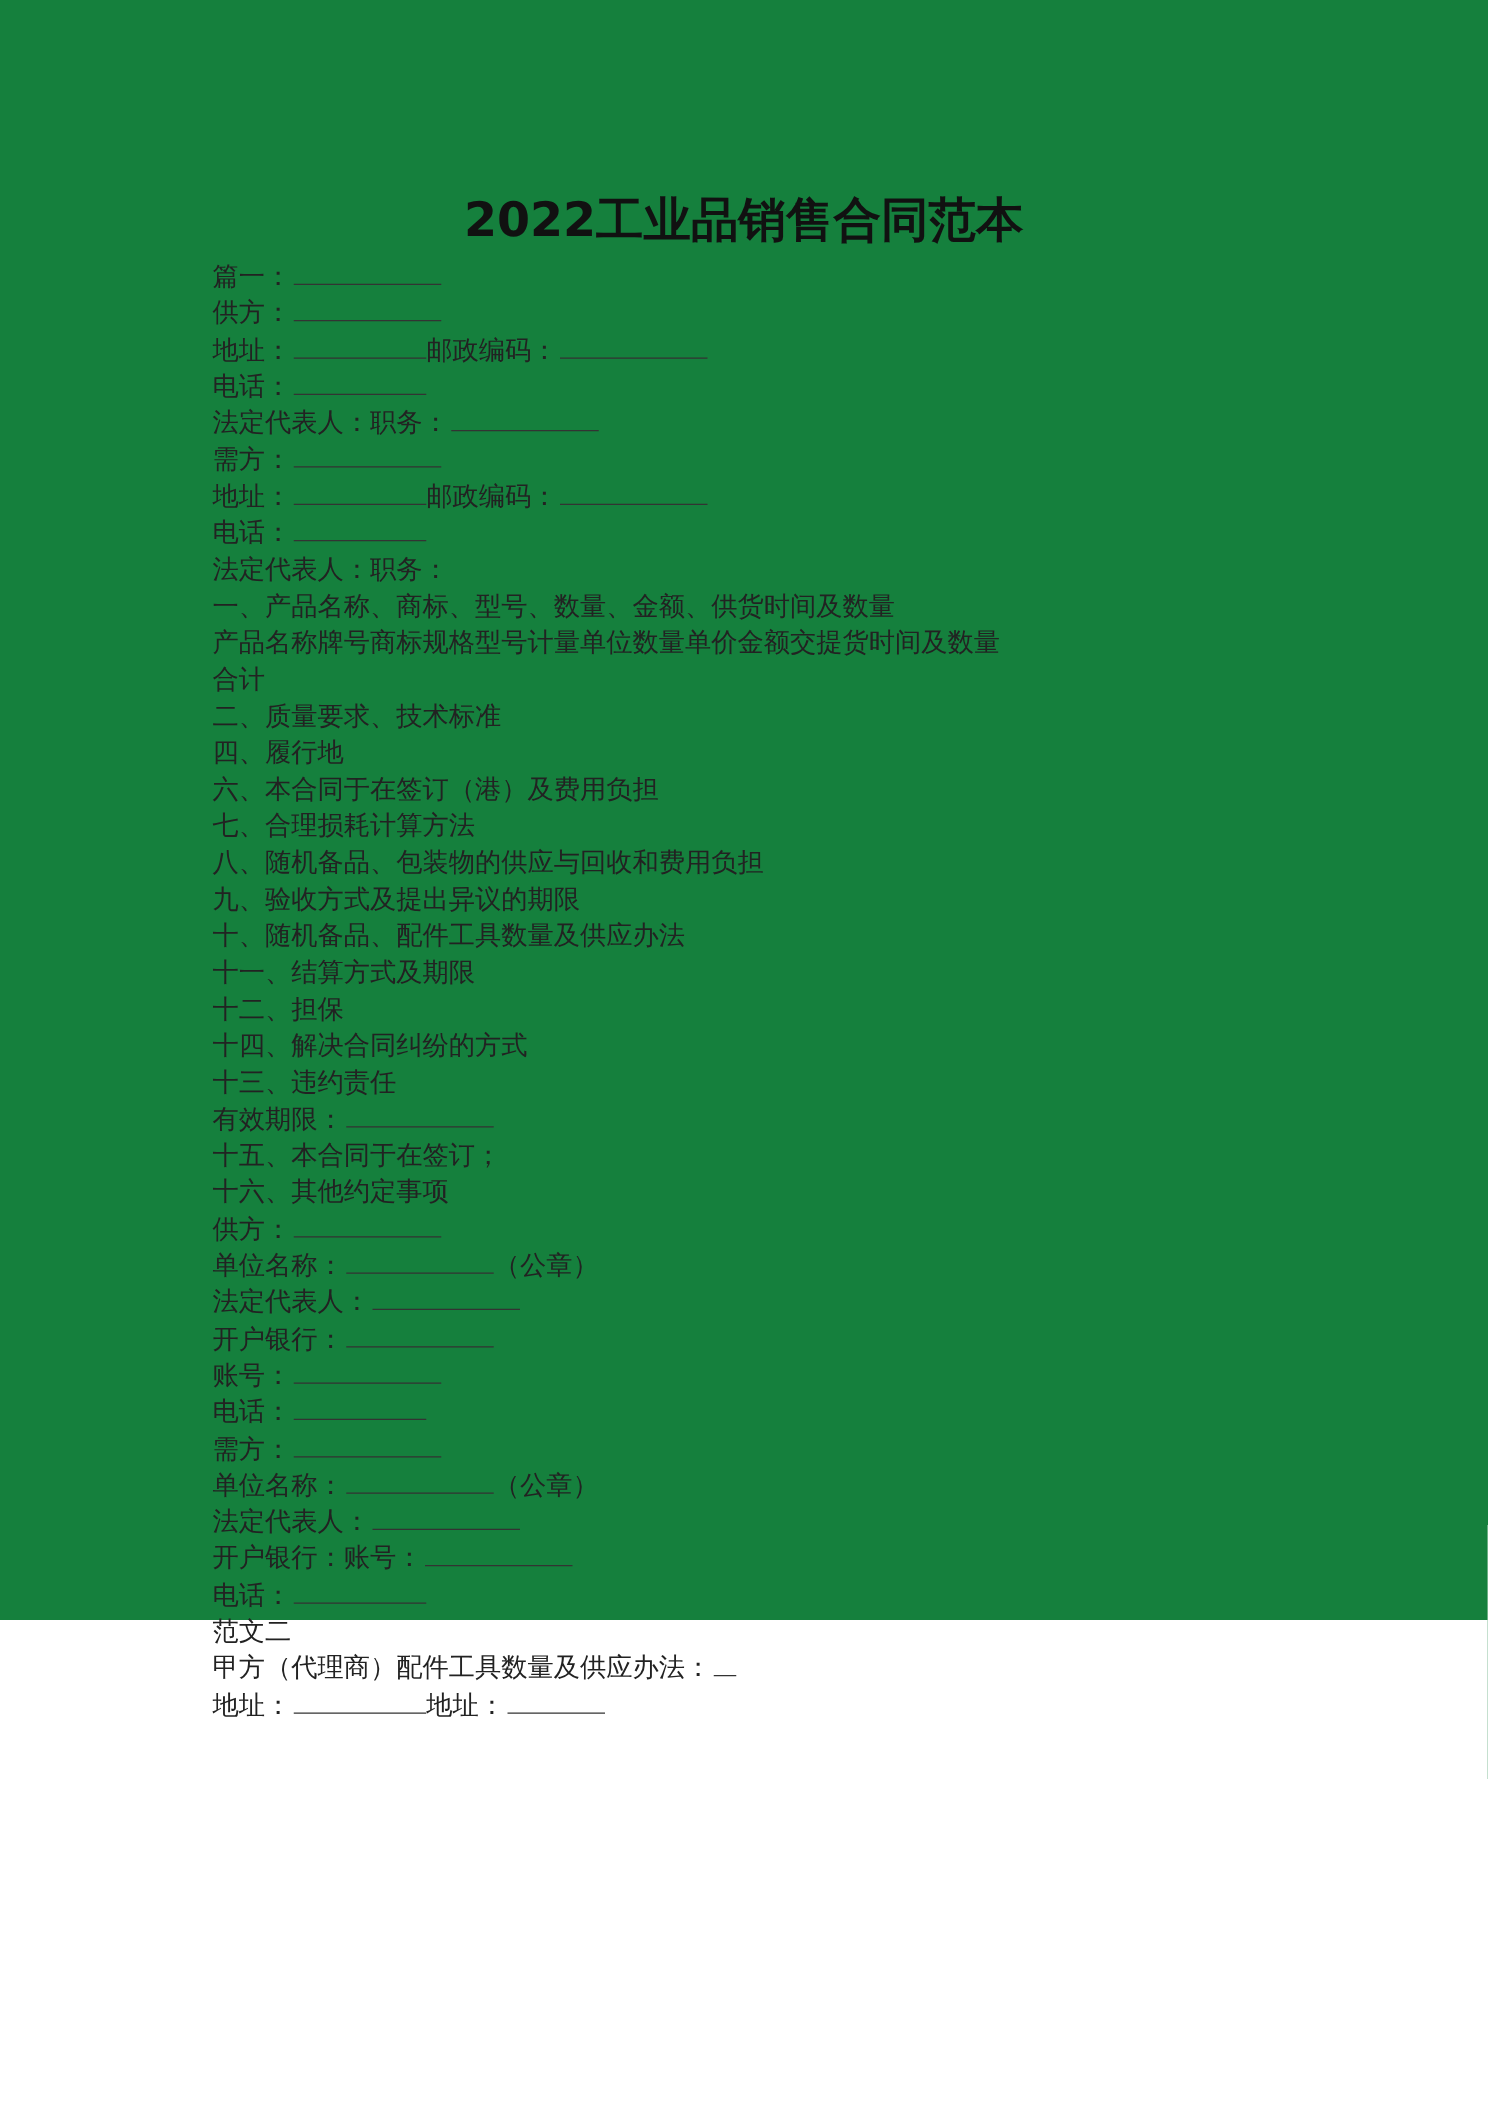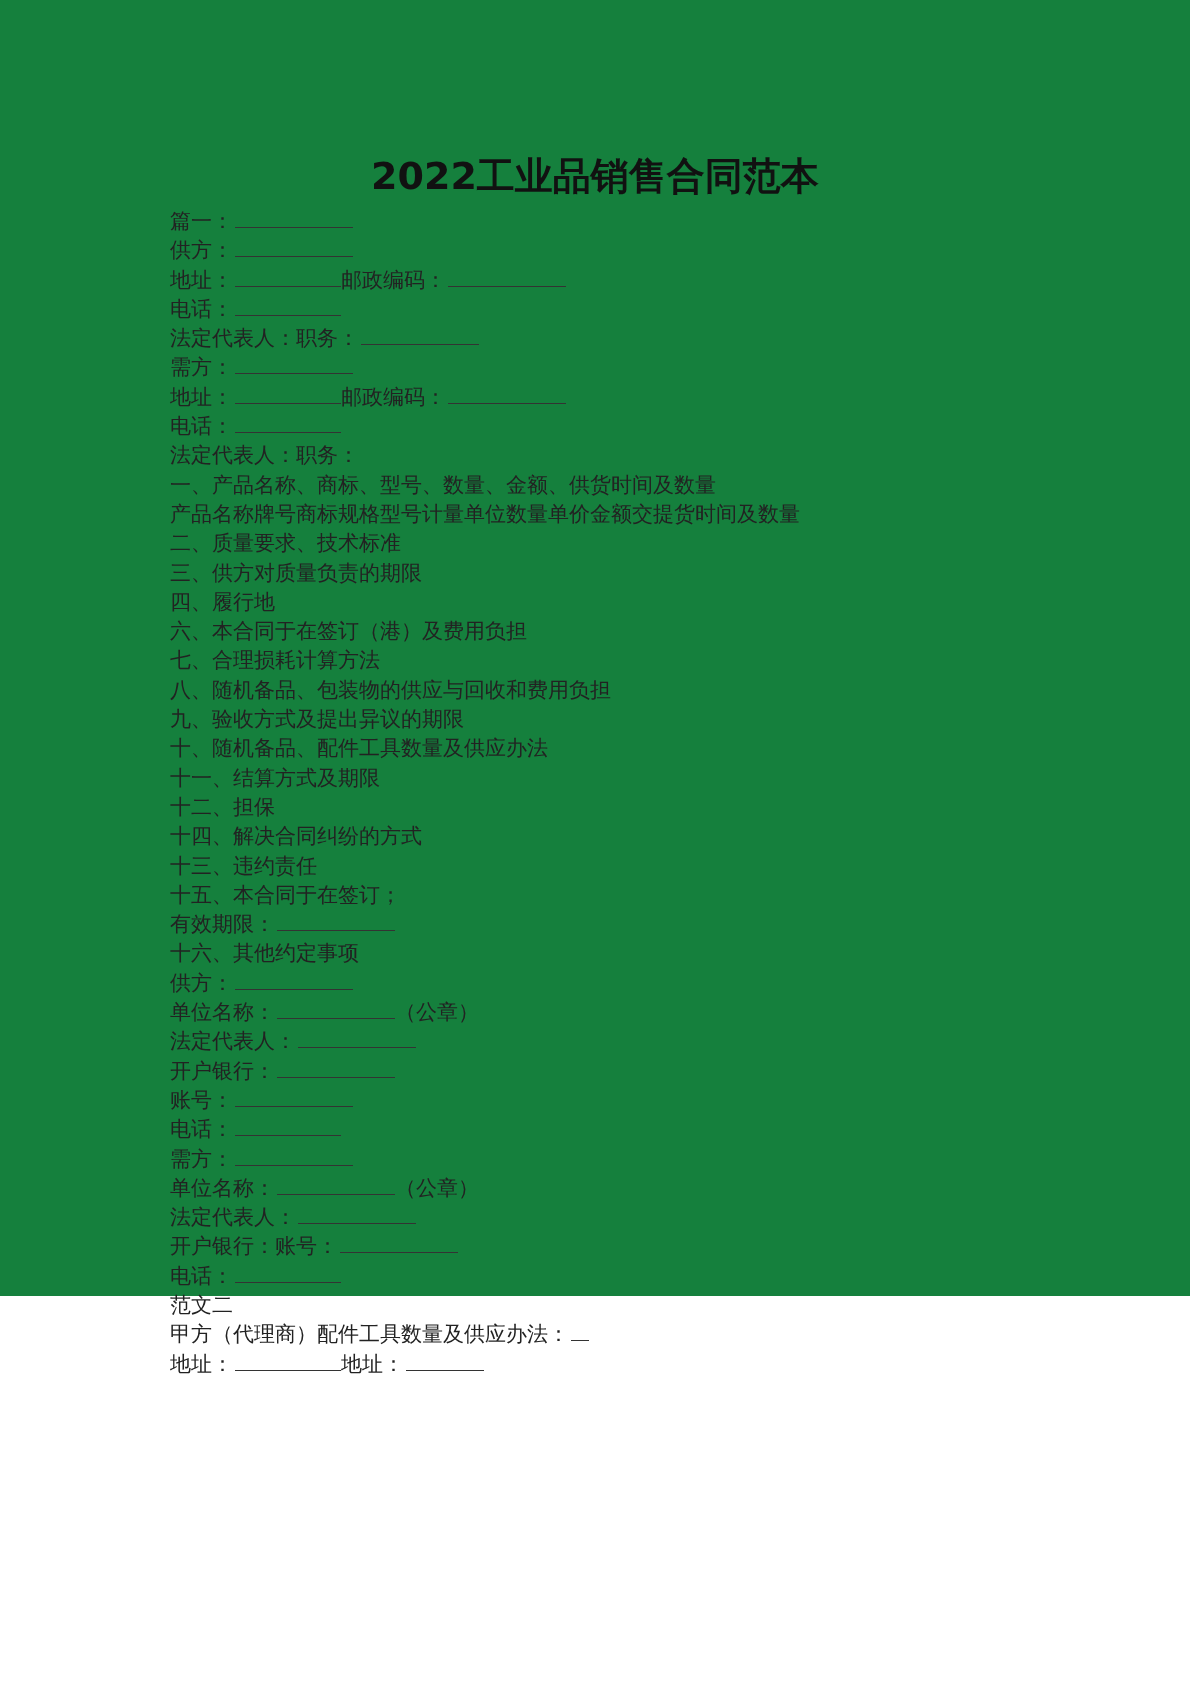--- a/index.html
+++ b/index.html
@@ -71,34 +71,34 @@
       <div class="line"><span>供方：</span><span class="blank w120"></span></div>
       <div class="line"><span>地址：</span><span class="blank w108"></span><span>邮政编码：</span><span class="blank w120"></span></div>
       <div class="line"><span>电话：</span><span class="blank w108"></span></div>
       <div class="line"><span>法定代表人：职务：</span><span class="blank w120"></span></div>
       <div class="line"><span>需方：</span><span class="blank w120"></span></div>
       <div class="line"><span>地址：</span><span class="blank w108"></span><span>邮政编码：</span><span class="blank w120"></span></div>
       <div class="line"><span>电话：</span><span class="blank w108"></span></div>
       <div class="line"><span>法定代表人：职务：</span></div>
       <div class="line"><span>一、产品名称、商标、型号、数量、金额、供货时间及数量</span></div>
       <div class="line"><span>产品名称牌号商标规格型号计量单位数量单价金额交提货时间及数量</span></div>
+      <div class="line"><span>合计</span></div>
       <div class="line"><span>二、质量要求、技术标准</span></div>
-      <div class="line"><span>三、供方对质量负责的期限</span></div>
       <div class="line"><span>四、履行地</span></div>
       <div class="line"><span>六、本合同于在签订（港）及费用负担</span></div>
       <div class="line"><span>七、合理损耗计算方法</span></div>
       <div class="line"><span>八、随机备品、包装物的供应与回收和费用负担</span></div>
       <div class="line"><span>九、验收方式及提出异议的期限</span></div>
       <div class="line"><span>十、随机备品、配件工具数量及供应办法</span></div>
       <div class="line"><span>十一、结算方式及期限</span></div>
       <div class="line"><span>十二、担保</span></div>
       <div class="line"><span>十四、解决合同纠纷的方式</span></div>
       <div class="line"><span>十三、违约责任</span></div>
+      <div class="line"><span>有效期限：</span><span class="blank w120"></span></div>
       <div class="line"><span>十五、本合同于在签订；</span></div>
-      <div class="line"><span>有效期限：</span><span class="blank w120"></span></div>
       <div class="line"><span>十六、其他约定事项</span></div>
       <div class="line"><span>供方：</span><span class="blank w120"></span></div>
       <div class="line"><span>单位名称：</span><span class="blank w120"></span><span>（公章）</span></div>
       <div class="line"><span>法定代表人：</span><span class="blank w120"></span></div>
       <div class="line"><span>开户银行：</span><span class="blank w120"></span></div>
       <div class="line"><span>账号：</span><span class="blank w120"></span></div>
       <div class="line"><span>电话：</span><span class="blank w108"></span></div>
       <div class="line"><span>需方：</span><span class="blank w120"></span></div>
       <div class="line"><span>单位名称：</span><span class="blank w120"></span><span>（公章）</span></div>
       <div class="line"><span>法定代表人：</span><span class="blank w120"></span></div>

